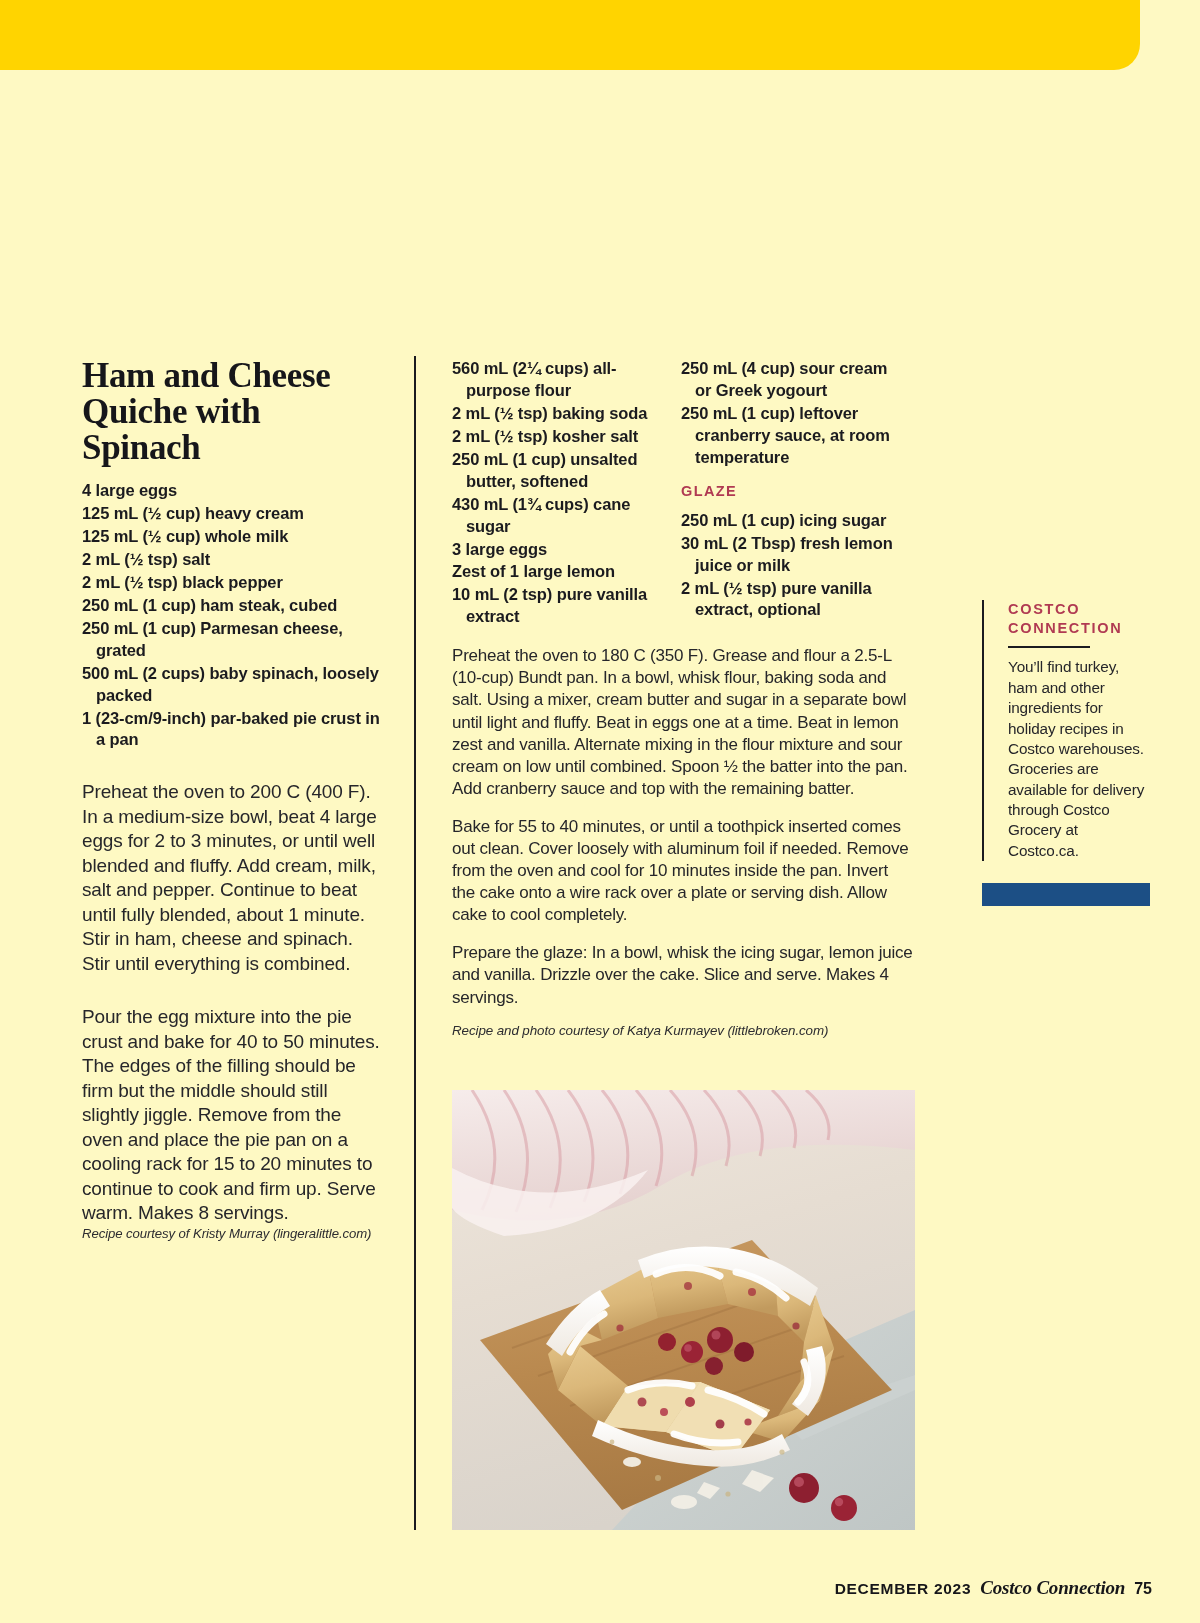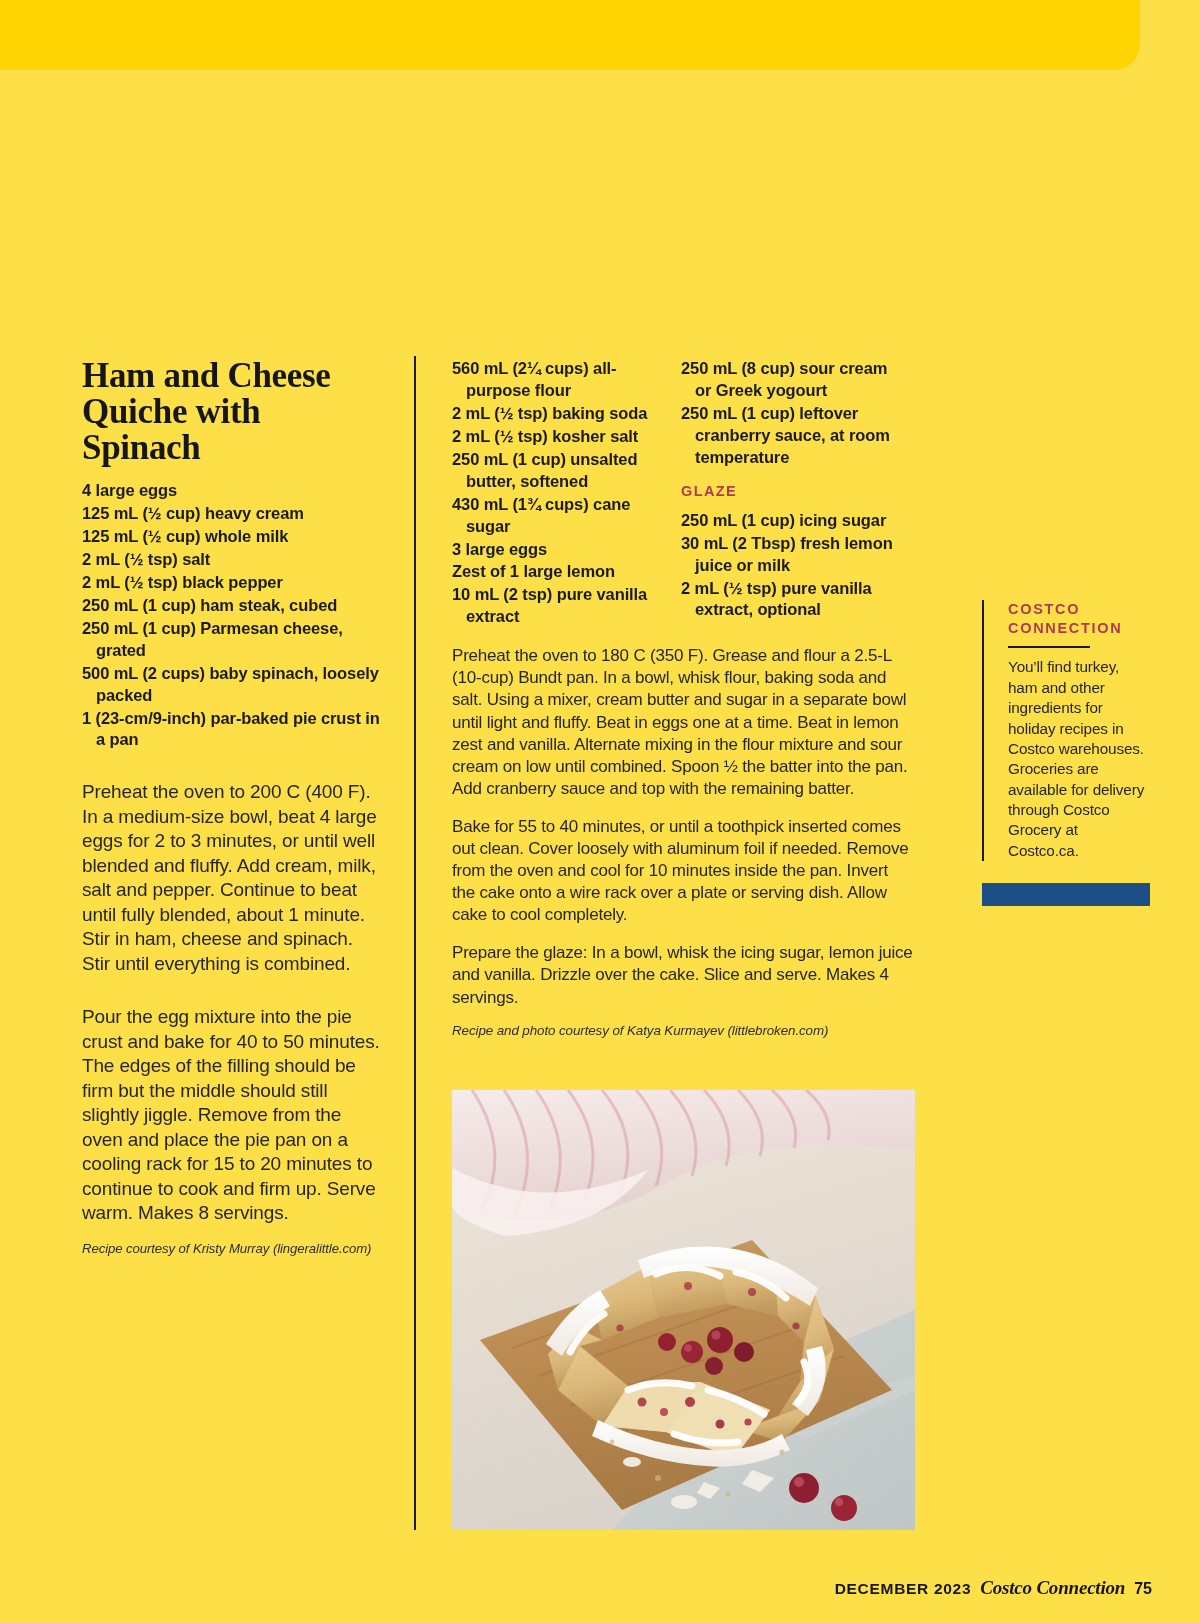--- a/index.html
+++ b/index.html
@@ -7,21 +7,21 @@
     width: 1200px;
     height: 1623px;
     background: #ffffff;
     font-family: "Liberation Sans", sans-serif;
     overflow: hidden;
   }
   .page {
     position: relative;
     width: 1200px;
     height: 1623px;
-    background: #fde047;
+    background: #fef9c3;
     text-decoration: underline;
   }
 
   
   .top-banner {
     position: absolute;
     top: 0; left: 0;
     width: 1140px;
     height: 70px;
     background: #FFD400;
@@ -62,21 +62,20 @@
     line-height: 1.29;
     color: #26262a;
     margin-top: 29px;
     letter-spacing: -0.15px;
   }
   .credit {
     font-size: 13.2px;
     line-height: 1.25;
     font-style: italic;
     color: #2c2c30;
-    margin-top: 15px;
     letter-spacing: -0.1px;
   }
 
   
   .vrule {
     position: absolute;
     left: 414px;
     top: 356px;
     width: 2.4px;
     height: 1174px;
@@ -237,21 +236,21 @@
           <li>2 mL (½ tsp) kosher salt</li>
           <li>250 mL (1 cup) unsalted butter, softened</li>
           <li>430 mL (1¾ cups) cane sugar</li>
           <li>3 large eggs</li>
           <li>Zest of 1 large lemon</li>
           <li>10 mL (2 tsp) pure vanilla extract</li>
         </ul>
       </div>
       <div class="ing-col">
         <ul class="ingredients">
-          <li>250 mL (8 cup) sour cream or Greek yogourt</li>
+          <li>250 mL (4 cup) sour cream or Greek yogourt</li>
           <li>250 mL (1 cup) leftover cranberry sauce, at room temperature</li>
         </ul>
         <div class="subhead">GLAZE</div>
         <ul class="ingredients">
           <li>250 mL (1 cup) icing sugar</li>
           <li>30 mL (2 Tbsp) fresh lemon juice or milk</li>
           <li>2 mL (½ tsp) pure vanilla extract, optional</li>
         </ul>
       </div>
     </div>

